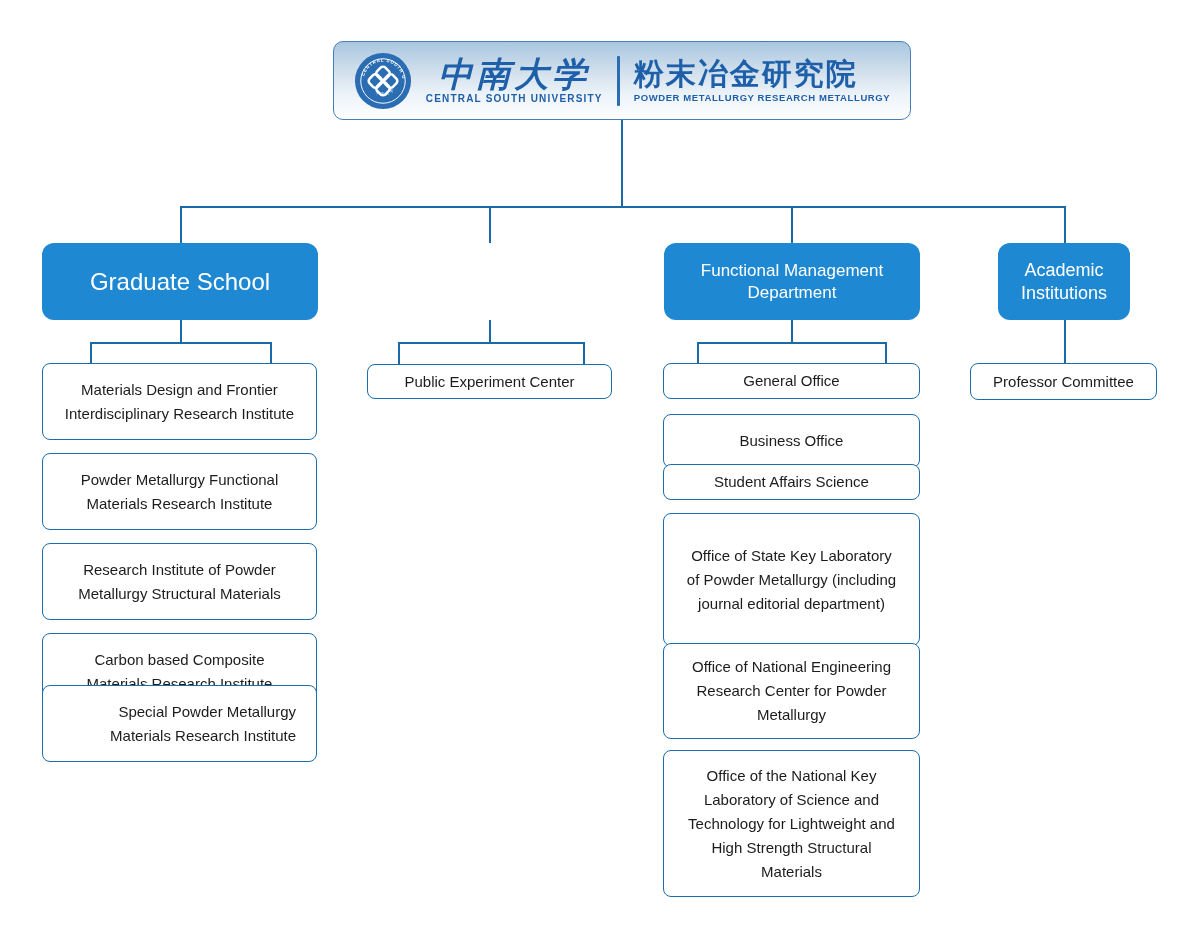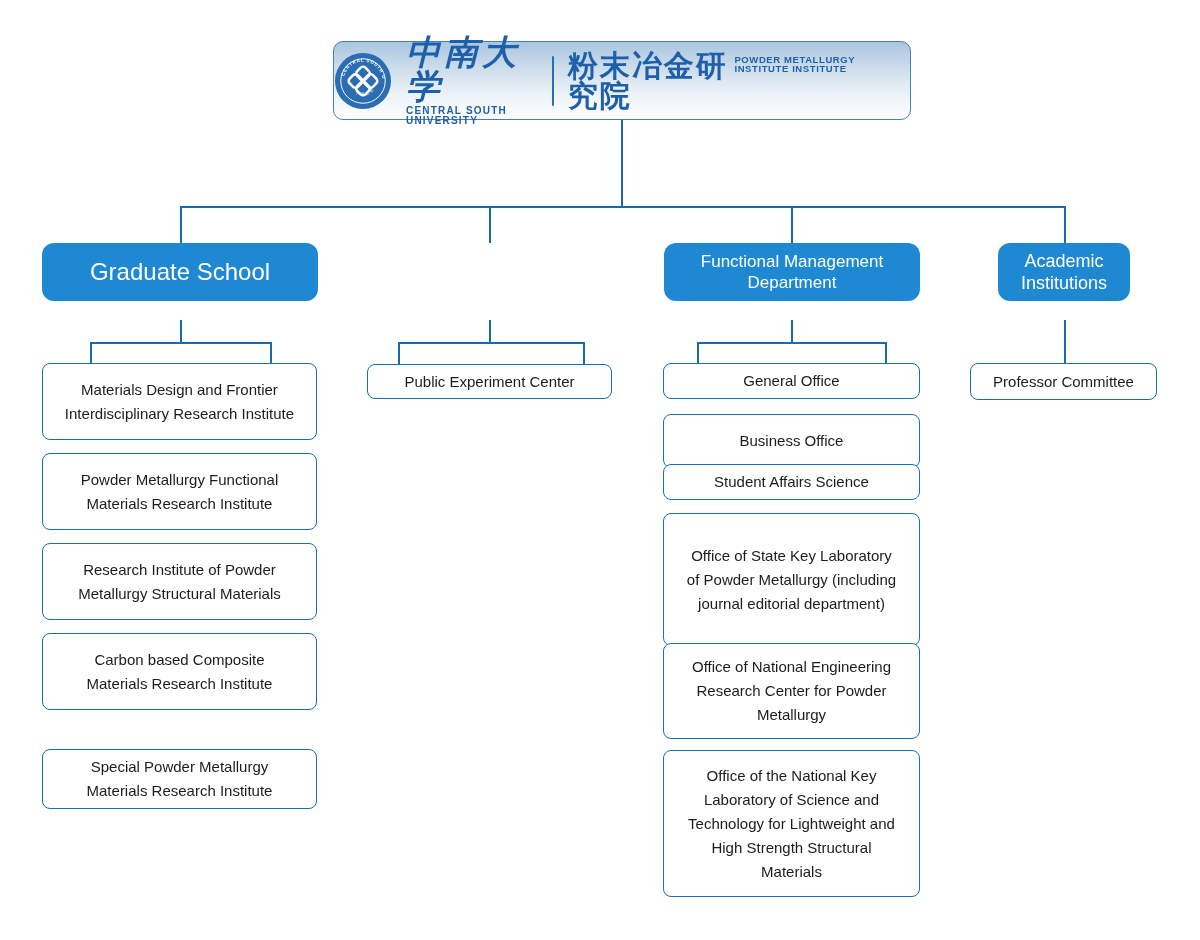--- a/index.html
+++ b/index.html
@@ -13,30 +13,30 @@
     background:linear-gradient(180deg,#a9c6e0 0%,#c9dae9 30%,#eaf1f7 65%,#ffffff 100%);
     display:flex;align-items:center;justify-content:center;gap:14px;
     box-sizing:border-box;
   }
   .seal{width:58px;height:58px;flex:0 0 auto;}
   .cn-univ{display:flex;flex-direction:column;align-items:center;line-height:1;}
   .cn-univ .cn{font-family:"DejaVu Serif","Liberation Serif",serif;
     font-size:34px;font-weight:bold;color:#1e5fa9;letter-spacing:4px;font-style:italic;}
   .cn-univ .en{font-size:10px;font-weight:bold;color:#1e5fa9;letter-spacing:1.2px;margin-top:3px;}
   .hdr-divider{width:3px;height:50px;background:#2a6db2;border-radius:1px;}
-  .inst{display:flex;align-items:flex-start;line-height:1;}
+  .inst{display:flex;flex-direction:column;align-items:flex-start;line-height:1;}
   .inst .cn{font-size:30px;font-weight:bold;color:#1e5fa9;letter-spacing:2px;}
   .inst .en{font-size:9.5px;font-weight:bold;color:#1e5fa9;letter-spacing:0.6px;margin-top:4px;}
 
   
   .line{position:absolute;background:#1b6aa7;}
 
   
   .branch{
-    position:absolute;top:243px;height:58px;border-radius:12px;background:#1e88d2;
+    position:absolute;top:243px;height:77px;border-radius:12px;background:#1e88d2;
     color:#ffffff;display:flex;align-items:center;justify-content:center;text-align:center;
     box-sizing:border-box;padding:4px 10px;line-height:1.25;
   }
   .branch.gs{left:42px;width:276px;font-size:24px;}
   .branch.rc{left:430px;width:120px;font-size:18px;}
   .branch.fmd{left:664px;width:256px;font-size:17px;}
   .branch.ai{left:998px;width:132px;font-size:18px;}
 
   
   .child{
@@ -79,21 +79,21 @@
 
     <div class="cn-univ">
       <span class="cn">中南大学</span>
       <span class="en">CENTRAL SOUTH UNIVERSITY</span>
     </div>
 
     <div class="hdr-divider"></div>
 
     <div class="inst">
       <span class="cn">粉末冶金研究院</span>
-      <span class="en">POWDER METALLURGY INSTITUTE INSTITUTE</span>
+      <span class="en">POWDER METALLURGY RESEARCH METALLURGY</span>
     </div>
   </div>
 
   <div class="line" style="left:621px;top:120px;width:2px;height:87px;"></div>
   <div class="line" style="left:180px;top:206px;width:886px;height:2px;"></div>
   <div class="line" style="left:180px;top:206px;width:2px;height:37px;"></div>
   <div class="line" style="left:489px;top:206px;width:2px;height:37px;"></div>
   <div class="line" style="left:791px;top:206px;width:2px;height:37px;"></div>
   <div class="line" style="left:1064px;top:206px;width:2px;height:37px;"></div>
 
@@ -115,21 +115,21 @@
   <div class="line" style="left:697px;top:342px;width:190px;height:2px;"></div>
   <div class="line" style="left:697px;top:342px;width:2px;height:21px;"></div>
   <div class="line" style="left:885px;top:342px;width:2px;height:21px;"></div>
 
   <div class="line" style="left:1064px;top:320px;width:2px;height:43px;"></div>
 
   <div class="child col-gs" style="top:363px;height:77px;">Materials Design and Frontier Interdisciplinary Research Institute</div>
   <div class="child col-gs" style="top:453px;height:77px;">Powder Metallurgy Functional Materials Research Institute</div>
   <div class="child col-gs" style="top:543px;height:77px;">Research Institute of Powder Metallurgy Structural Materials</div>
   <div class="child col-gs" style="top:633px;height:77px;">Carbon based Composite Materials Research Institute</div>
-  <div class="child col-gs" style="top:749px;height:60px;">Special Powder Metallurgy Materials Research Institute</div>
+  <div class="child col-gs" style="top:685px;height:77px;text-align:right;">Special Powder Metallurgy Materials Research Institute</div>
 
   <div class="child col-rc" style="top:364px;height:35px;">Public Experiment Center</div>
 
   <div class="child col-fmd" style="top:363px;height:36px;">General Office</div>
   <div class="child col-fmd" style="top:414px;height:54px;">Business Office</div>
   <div class="child col-fmd" style="top:464px;height:36px;">Student Affairs Science</div>
   <div class="child col-fmd" style="top:513px;height:133px;">Office of State Key Laboratory of Powder Metallurgy (including journal editorial department)</div>
   <div class="child col-fmd" style="top:643px;height:96px;">Office of National Engineering Research Center for Powder Metallurgy</div>
   <div class="child col-fmd" style="top:750px;height:147px;">Office of the National Key Laboratory of Science and Technology for Lightweight and High Strength Structural Materials</div>
 

